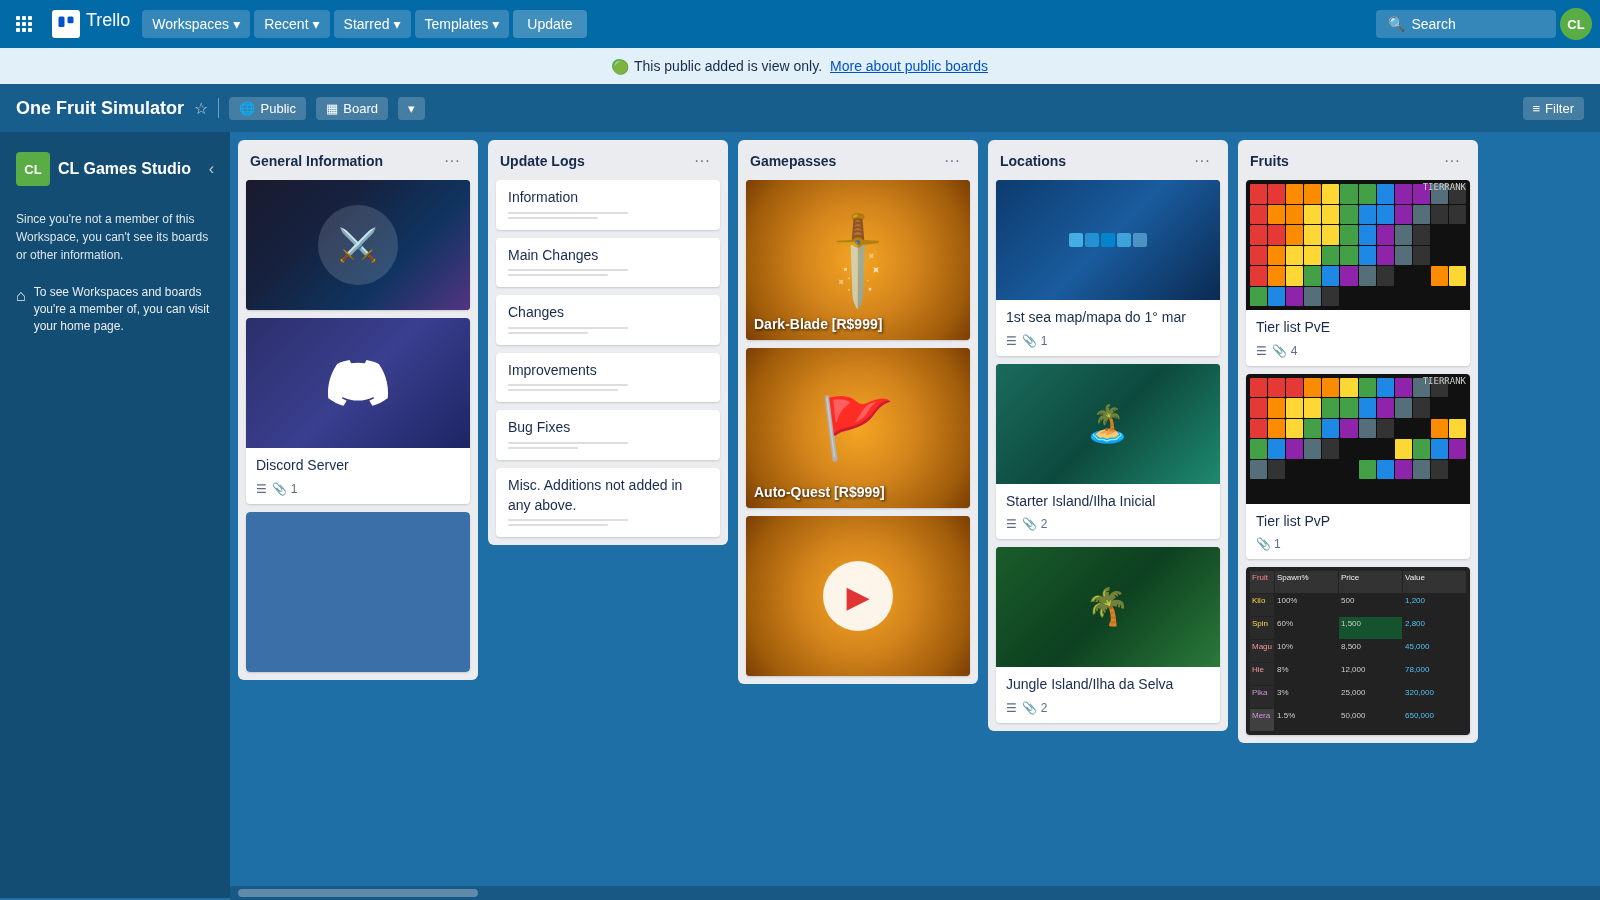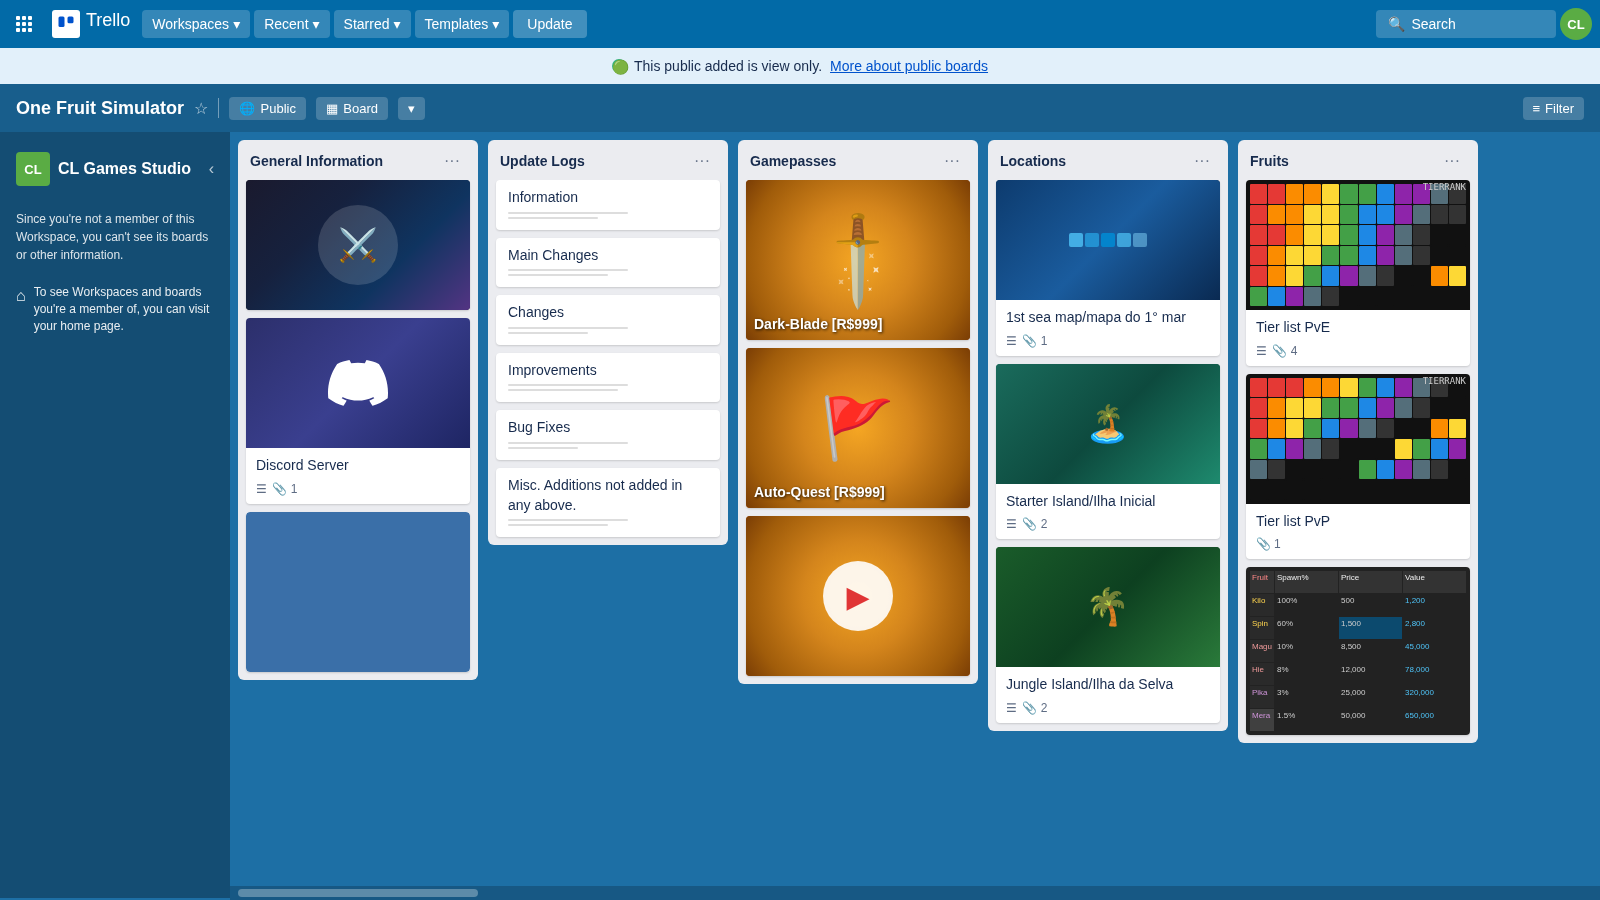--- a/index.html
+++ b/index.html
@@ -927,21 +927,21 @@
               <div style="background:#333;padding:2px;color:#f88;">Fruit</div>
               <div style="background:#333;padding:2px;">Spawn%</div>
               <div style="background:#333;padding:2px;">Price</div>
               <div style="background:#333;padding:2px;">Value</div>
               <div style="background:#2a2a2a;padding:2px;color:#ffd54f;">Kilo</div>
               <div style="background:#222;padding:2px;color:#ccc;">100%</div>
               <div style="background:#222;padding:2px;color:#ccc;">500</div>
               <div style="background:#222;padding:2px;color:#4fc3f7;">1,200</div>
               <div style="background:#2a2a2a;padding:2px;color:#ffd54f;">Spin</div>
               <div style="background:#222;padding:2px;color:#ccc;">60%</div>
-              <div style="background:#0c4a6e;padding:2px;color:#ccc;">1,500</div>
+              <div style="background:#14532d;padding:2px;color:#ccc;">1,500</div>
               <div style="background:#222;padding:2px;color:#4fc3f7;">2,800</div>
               <div style="background:#2a2a2a;padding:2px;color:#ef9a9a;">Magu</div>
               <div style="background:#222;padding:2px;color:#ccc;">10%</div>
               <div style="background:#222;padding:2px;color:#ccc;">8,500</div>
               <div style="background:#222;padding:2px;color:#4fc3f7;">45,000</div>
               <div style="background:#2a2a2a;padding:2px;color:#ef9a9a;">Hie</div>
               <div style="background:#222;padding:2px;color:#ccc;">8%</div>
               <div style="background:#222;padding:2px;color:#ccc;">12,000</div>
               <div style="background:#222;padding:2px;color:#4fc3f7;">78,000</div>
               <div style="background:#2a2a2a;padding:2px;color:#ce93d8;">Pika</div>

